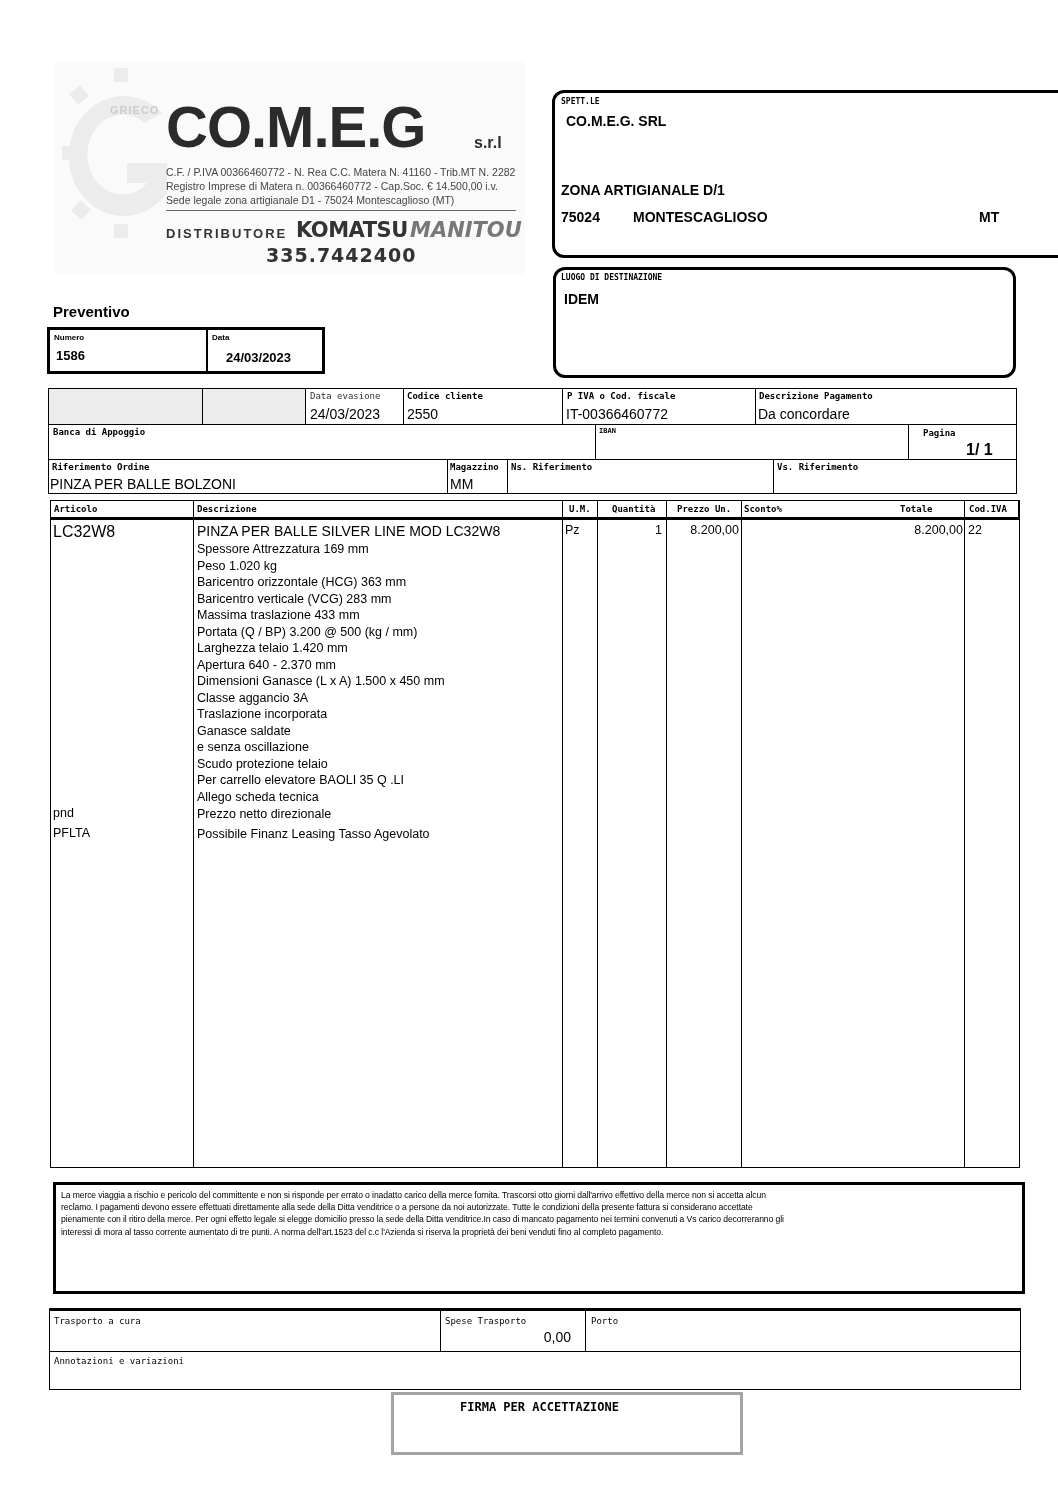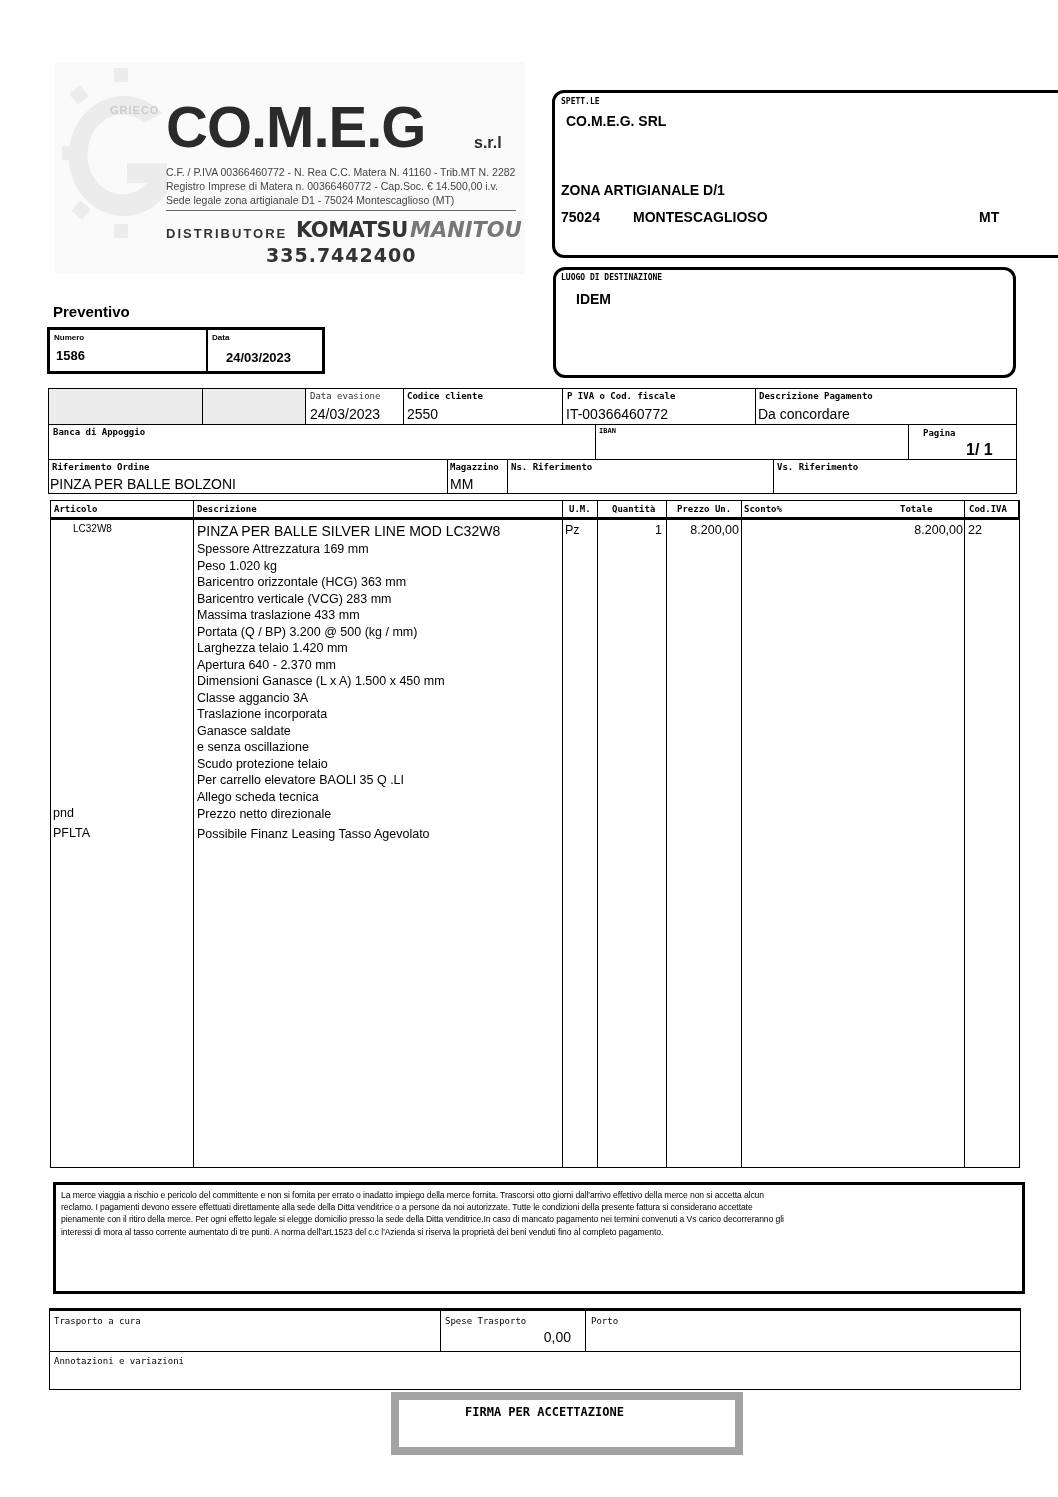--- a/index.html
+++ b/index.html
@@ -41,21 +41,21 @@
 
     
     .items-head-border { position: absolute; left: 50px; top: 500px; width: 969px; height: 20px; border: 1px solid #000; border-bottom: 3px solid #000; }
     .desc-line { position: absolute; left: 197px; font-size: 12.5px; line-height: 16.5px; white-space: nowrap; }
 
     
     .cond { left: 53px; top: 1182px; width: 972px; height: 112px; border: 3px solid #000; padding: 4px 5px; }
     .cond p { font-size: 8.6px; line-height: 12.2px; letter-spacing: -0.1px; }
 
     .bottom { left: 49px; top: 1308px; width: 972px; height: 82px; border: 1px solid #000; border-top: 3px solid #000; }
-    .firma { left: 391px; top: 1392px; width: 352px; height: 63px; border: 8px solid #a3a3a3; }
+    .firma { left: 391px; top: 1392px; width: 352px; height: 63px; border: 3px solid #a3a3a3; }
   </style>
 </head>
 <body>
 
 <div class="abs logo"></div>
 <svg class="abs logo-gear" viewBox="0 0 120 170">
   <path d="M100 45 A55 60 0 1 0 105 125 L105 95 L65 95 L65 115 L85 115 A35 40 0 1 1 82 55 Z" fill="#ececec"></path>
   <g fill="#ececec">
     <rect x="52" y="0" width="14" height="14"></rect>
     <rect x="10" y="20" width="14" height="14" transform="rotate(-40 17 27)"></rect>
@@ -80,21 +80,21 @@
   <div class="lbl" style="left:6px;top:3px;font-size:8px;font-weight:bold;">SPETT.LE</div>
   <div class="val bold" style="left:11px;top:20px;">CO.M.E.G. SRL</div>
   <div class="val bold" style="left:6px;top:89px;">ZONA ARTIGIANALE D/1</div>
   <div class="val bold" style="left:6px;top:116px;">75024</div>
   <div class="val bold" style="left:78px;top:116px;">MONTESCAGLIOSO</div>
   <div class="val bold" style="left:424px;top:116px;">MT</div>
 </div>
 
 <div class="rbox dest">
   <div class="lbl" style="left:5px;top:2px;font-size:8px;font-weight:bold;">LUOGO DI DESTINAZIONE</div>
-  <div class="val bold" style="left:20px;top:21px;">IDEM</div>
+  <div class="val bold" style="left:8px;top:21px;">IDEM</div>
 </div>
 
 <div class="abs doc-title">Preventivo</div>
 <div class="abs numbox">
   <div class="divider"></div>
   <div class="lbl" style="left:4px;top:2px;font-family:'Liberation Sans',sans-serif;font-size:8px;font-weight:bold;">Numero</div>
   <div class="val bold" style="left:6px;top:18px;font-size:13px;">1586</div>
   <div class="lbl" style="left:162px;top:2px;font-family:'Liberation Sans',sans-serif;font-size:8px;font-weight:bold;">Data</div>
   <div class="val bold" style="left:176px;top:20px;font-size:13px;">24/03/2023</div>
 </div>
@@ -154,21 +154,21 @@
 <div class="lbl bold" style="left:54px;top:504px;">Articolo</div>
 <div class="lbl bold" style="left:197px;top:504px;">Descrizione</div>
 <div class="lbl bold" style="left:569px;top:504px;">U.M.</div>
 <div class="lbl bold" style="left:612px;top:504px;">Quantità</div>
 <div class="lbl bold" style="left:677px;top:504px;">Prezzo Un.</div>
 <div class="lbl bold" style="left:744px;top:504px;">Sconto%</div>
 <div class="lbl bold" style="left:900px;top:504px;">Totale</div>
 <div class="lbl bold" style="left:969px;top:504px;">Cod.IVA</div>
 
 <div>
-  <div class="val" style="left:53px;top:523px;font-size:10px;margin-left:20px;">LC32W8</div>
+  <div class="val" style="left:53px;top:523px;font-size:16px;">LC32W8</div>
   <div class="val" style="left:197px;top:523px;font-size:14px;">PINZA PER BALLE SILVER LINE MOD LC32W8</div>
   <div class="val" style="left:565px;top:523px;font-size:12.5px;">Pz</div>
   <div class="val" style="left:600px;top:523px;width:62px;text-align:right;font-size:12.5px;">1</div>
   <div class="val" style="left:668px;top:523px;width:71px;text-align:right;font-size:12.5px;">8.200,00</div>
   <div class="val" style="left:810px;top:523px;width:153px;text-align:right;font-size:12.5px;">8.200,00</div>
   <div class="val" style="left:968px;top:523px;font-size:12.5px;">22</div>
 </div>
 
 <div class="desc-line" style="top:541px;">Spessore Attrezzatura 169 mm</div>
 <div class="desc-line" style="top:557.5px;">Peso 1.020 kg</div>
@@ -186,21 +186,21 @@
 <div class="desc-line" style="top:755.5px;">Scudo protezione telaio</div>
 <div class="desc-line" style="top:772px;">Per carrello elevatore BAOLI 35 Q .LI</div>
 <div class="desc-line" style="top:788.5px;">Allego scheda tecnica</div>
 <div class="desc-line" style="top:806px;">Prezzo netto direzionale</div>
 <div class="desc-line" style="top:826px;">Possibile Finanz Leasing Tasso Agevolato</div>
 
 <div class="val" style="left:53px;top:806px;font-size:12.5px;">pnd</div>
 <div class="val" style="left:53px;top:826px;font-size:12.5px;">PFLTA</div>
 
 <div class="abs cond">
-  <p>La merce viaggia a rischio e pericolo del committente e non si fornita per errato o inadatto impiego della merce fornita. Trascorsi otto giorni dall'arrivo effettivo della merce non si accetta alcun</p>
+  <p>La merce viaggia a rischio e pericolo del committente e non si risponde per errato o inadatto carico della merce fornita. Trascorsi otto giorni dall'arrivo effettivo della merce non si accetta alcun</p>
   <p>reclamo. I pagamenti devono essere effettuati direttamente alla sede della Ditta venditrice o a persone da noi autorizzate. Tutte le condizioni della presente fattura si considerano accettate</p>
   <p>pienamente con il ritiro della merce. Per ogni effetto legale si elegge domicilio presso la sede della Ditta venditrice.In caso di mancato pagamento nei termini convenuti a Vs carico decorreranno gli</p>
   <p>interessi di mora al tasso corrente aumentato di tre punti. A norma dell'art.1523 del c.c l'Azienda si riserva la proprietà dei beni venduti fino al completo pagamento.</p>
 </div>
 
 <div class="abs bottom">
   <div class="vline" style="left:390px;top:0;height:40px;"></div>
   <div class="vline" style="left:535px;top:0;height:40px;"></div>
   <div class="hline" style="left:0;top:40px;width:100%;"></div>
   <div class="lbl" style="left:4px;top:5px;">Trasporto a cura</div>

